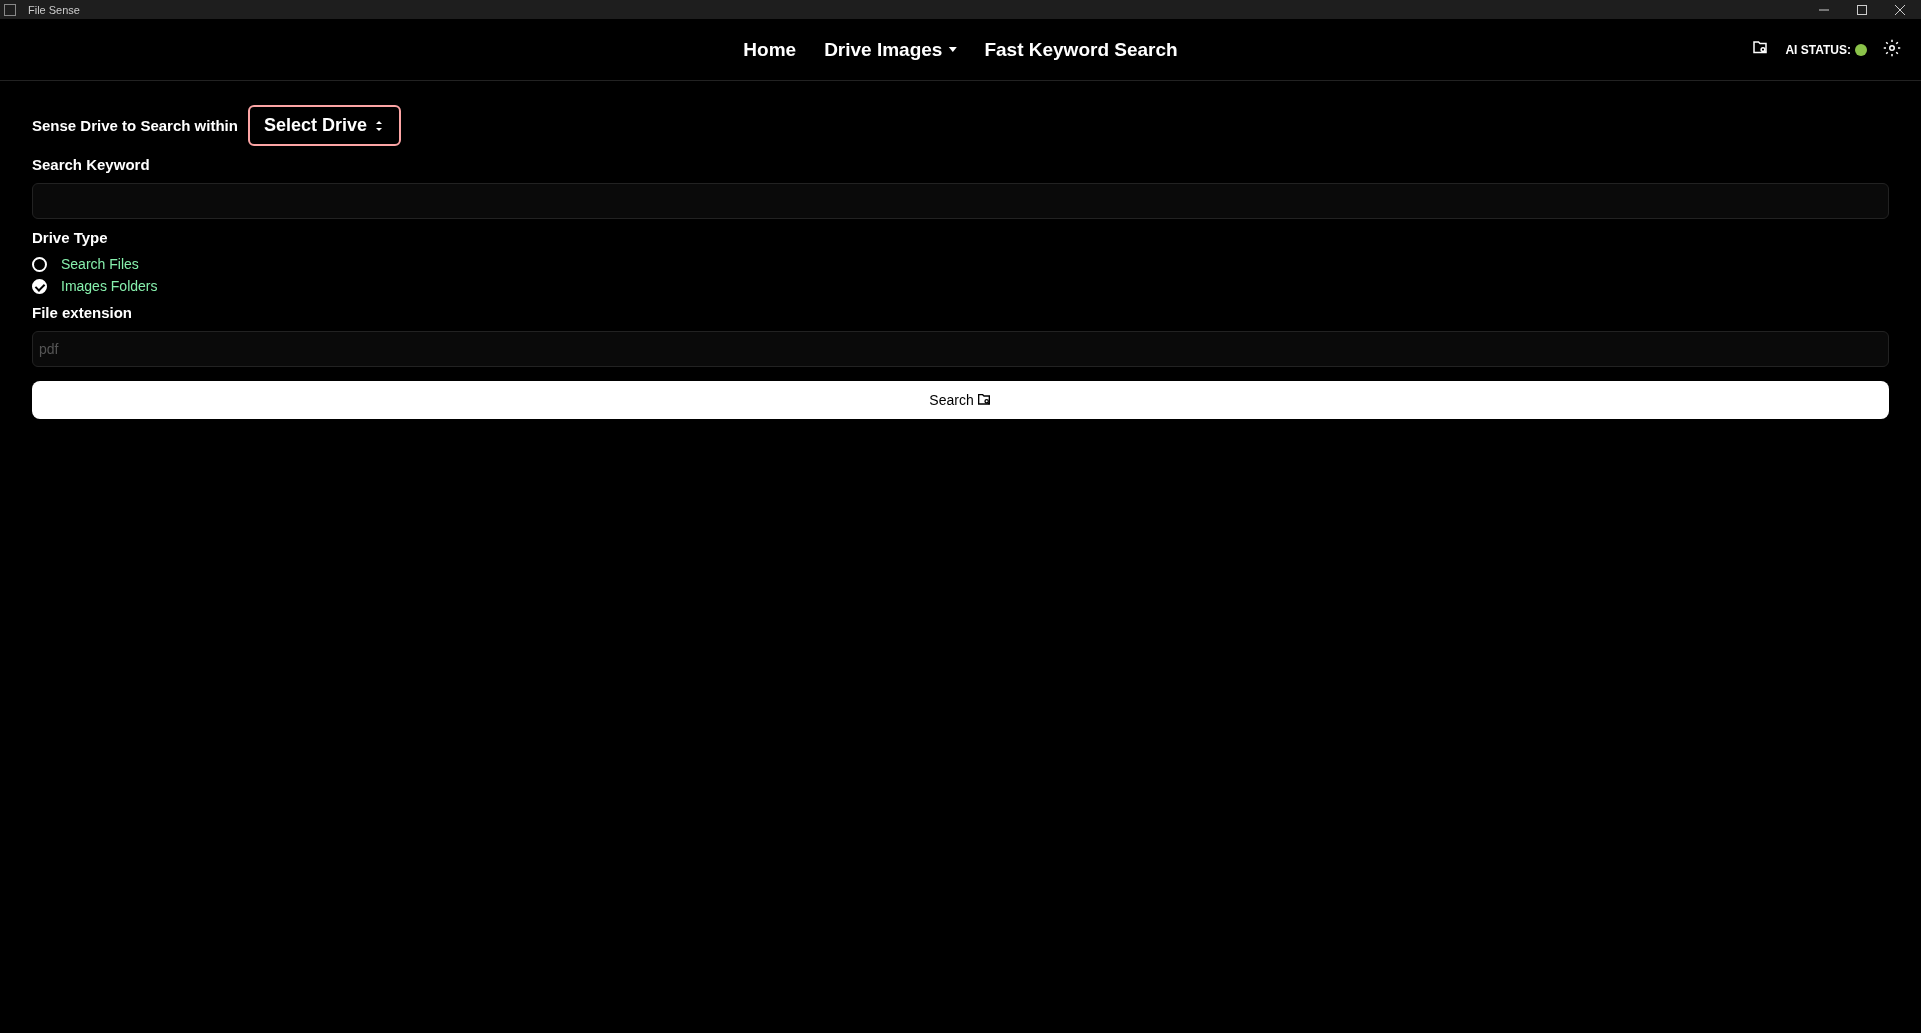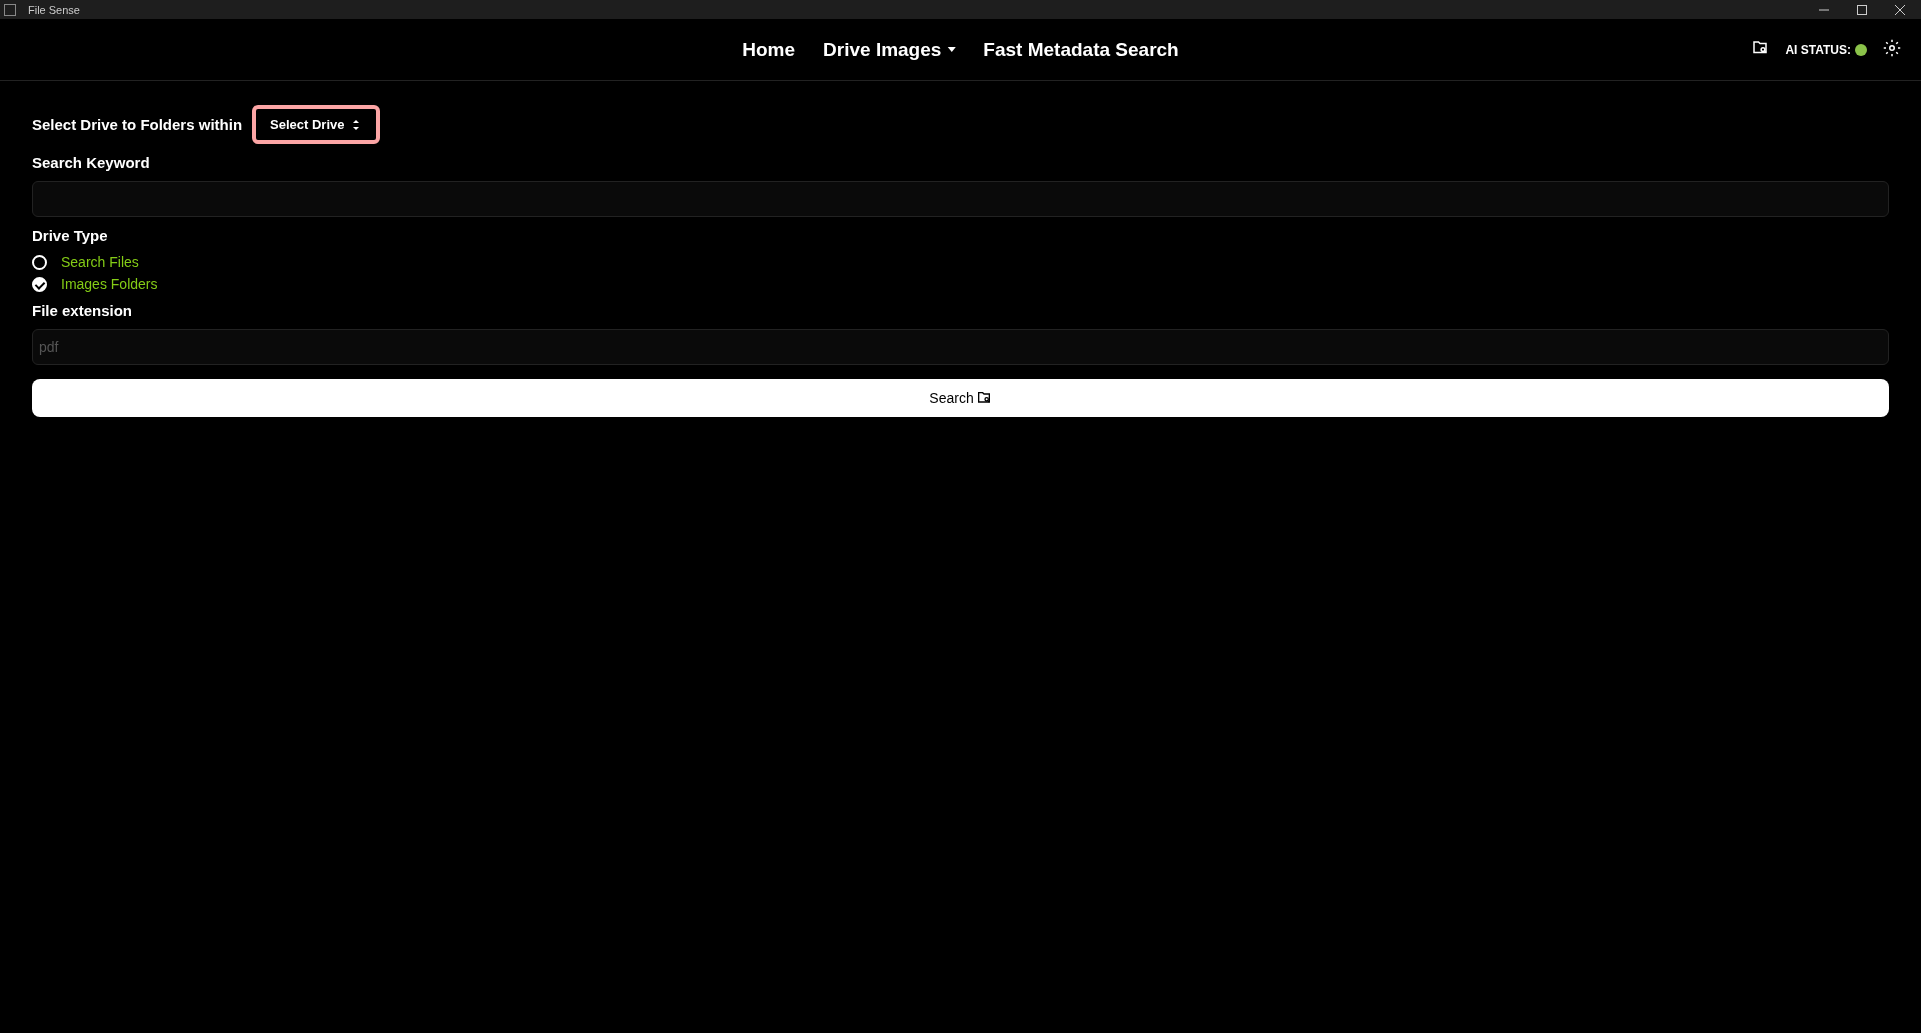--- a/index.html
+++ b/index.html
@@ -152,25 +152,25 @@
     }
     
     .label {
       font-size: 15px;
       font-weight: 600;
       color: #ffffff;
     }
     
     .drive-select-btn {
       background: #000000;
-      border: 4px solid #fca5a5;
+      border: 2px solid #fca5a5;
       border-radius: 6px;
       padding: 8px 14px;
       color: #ffffff;
-      font-size: 13px;
+      font-size: 18px;
       font-weight: 600;
       cursor: pointer;
       display: flex;
       align-items: center;
       gap: 6px;
     }
     
     .drive-select-btn svg {
       width: 12px;
       height: 12px;
@@ -229,21 +229,21 @@
       width: 4px;
       height: 7px;
       border: solid #000000;
       border-width: 0 2px 2px 0;
       transform: rotate(45deg);
       top: 1px;
     }
     
     .radio-label {
       font-size: 14px;
-      color: #84cc16;
+      color: #86efac;
       cursor: pointer;
     }
     
     .search-button {
       width: 100%;
       background: #ffffff;
       border: none;
       border-radius: 8px;
       padding: 11px;
       color: #000000;
@@ -294,21 +294,21 @@
   </div>
 </div>
 
 <div class="nav-bar">
   <div class="nav-center">
     <div class="nav-item">Home</div>
     <div class="nav-item">
       <span>Drive Images</span>
       <span class="chevron-down"></span>
     </div>
-    <div class="nav-item">Fast Metadata Search</div>
+    <div class="nav-item">Fast Keyword Search</div>
   </div>
   <div class="nav-right">
     <span class="folder-search-icon">
       <svg viewBox="0 0 24 24" fill="none" stroke="#ffffff" stroke-width="2">
         <path d="M4 4h6l2 2h8v12H4z"></path>
         <circle cx="16" cy="14" r="2.5"></circle>
         <line x1="18" y1="16" x2="20" y2="18"></line>
       </svg>
     </span>
     <div class="ai-status">
@@ -320,21 +320,21 @@
         <circle cx="12" cy="12" r="3"></circle>
         <path d="M12 1v3m0 16v3M4.22 4.22l2.12 2.12m11.32 11.32l2.12 2.12M1 12h3m16 0h3M4.22 19.78l2.12-2.12m11.32-11.32l2.12-2.12"></path>
       </svg>
     </span>
   </div>
 </div>
 
 <div class="main-content">
 
   <div class="row">
-    <span class="label">Select Drive to Folders within</span>
+    <span class="label">Sense Drive to Search within</span>
     <button class="drive-select-btn">
       <span>Select Drive</span>
       <svg viewBox="0 0 12 12">
         <path d="M6 1 L9 4 L3 4 Z" fill="#ffffff"></path>
         <path d="M6 11 L9 8 L3 8 Z" fill="#ffffff"></path>
       </svg>
     </button>
   </div>
 
   <div class="form-group">

